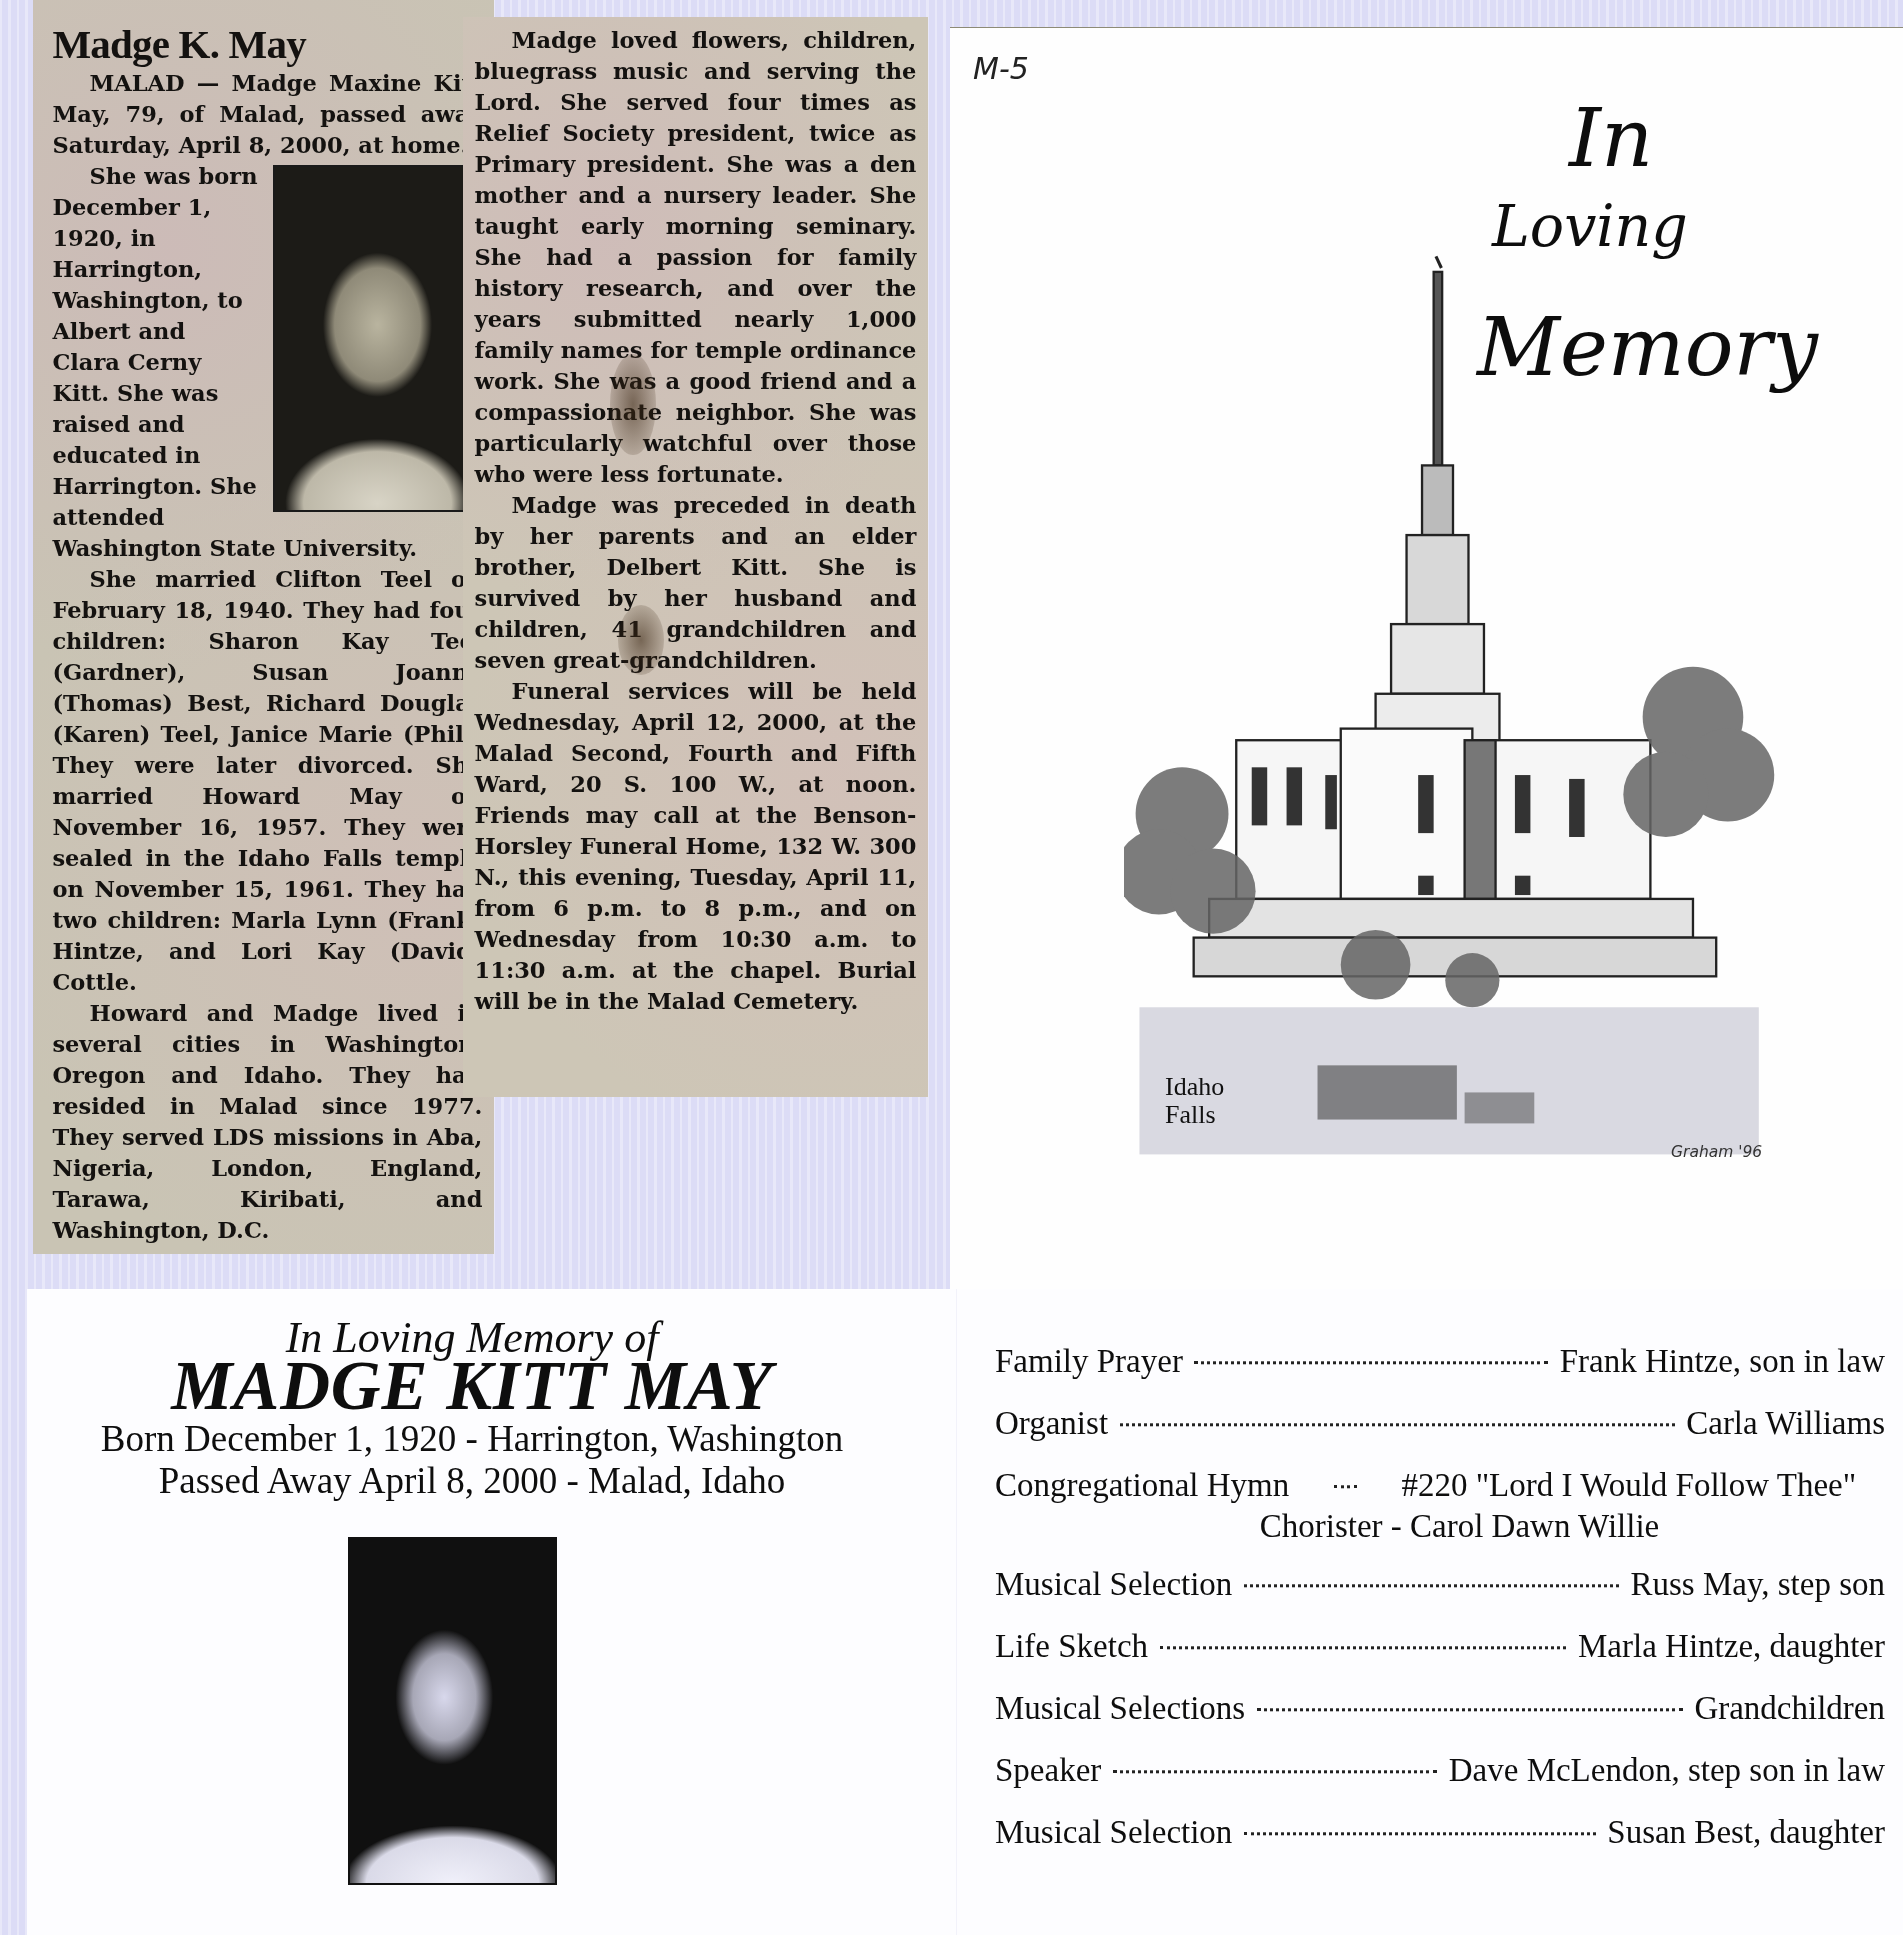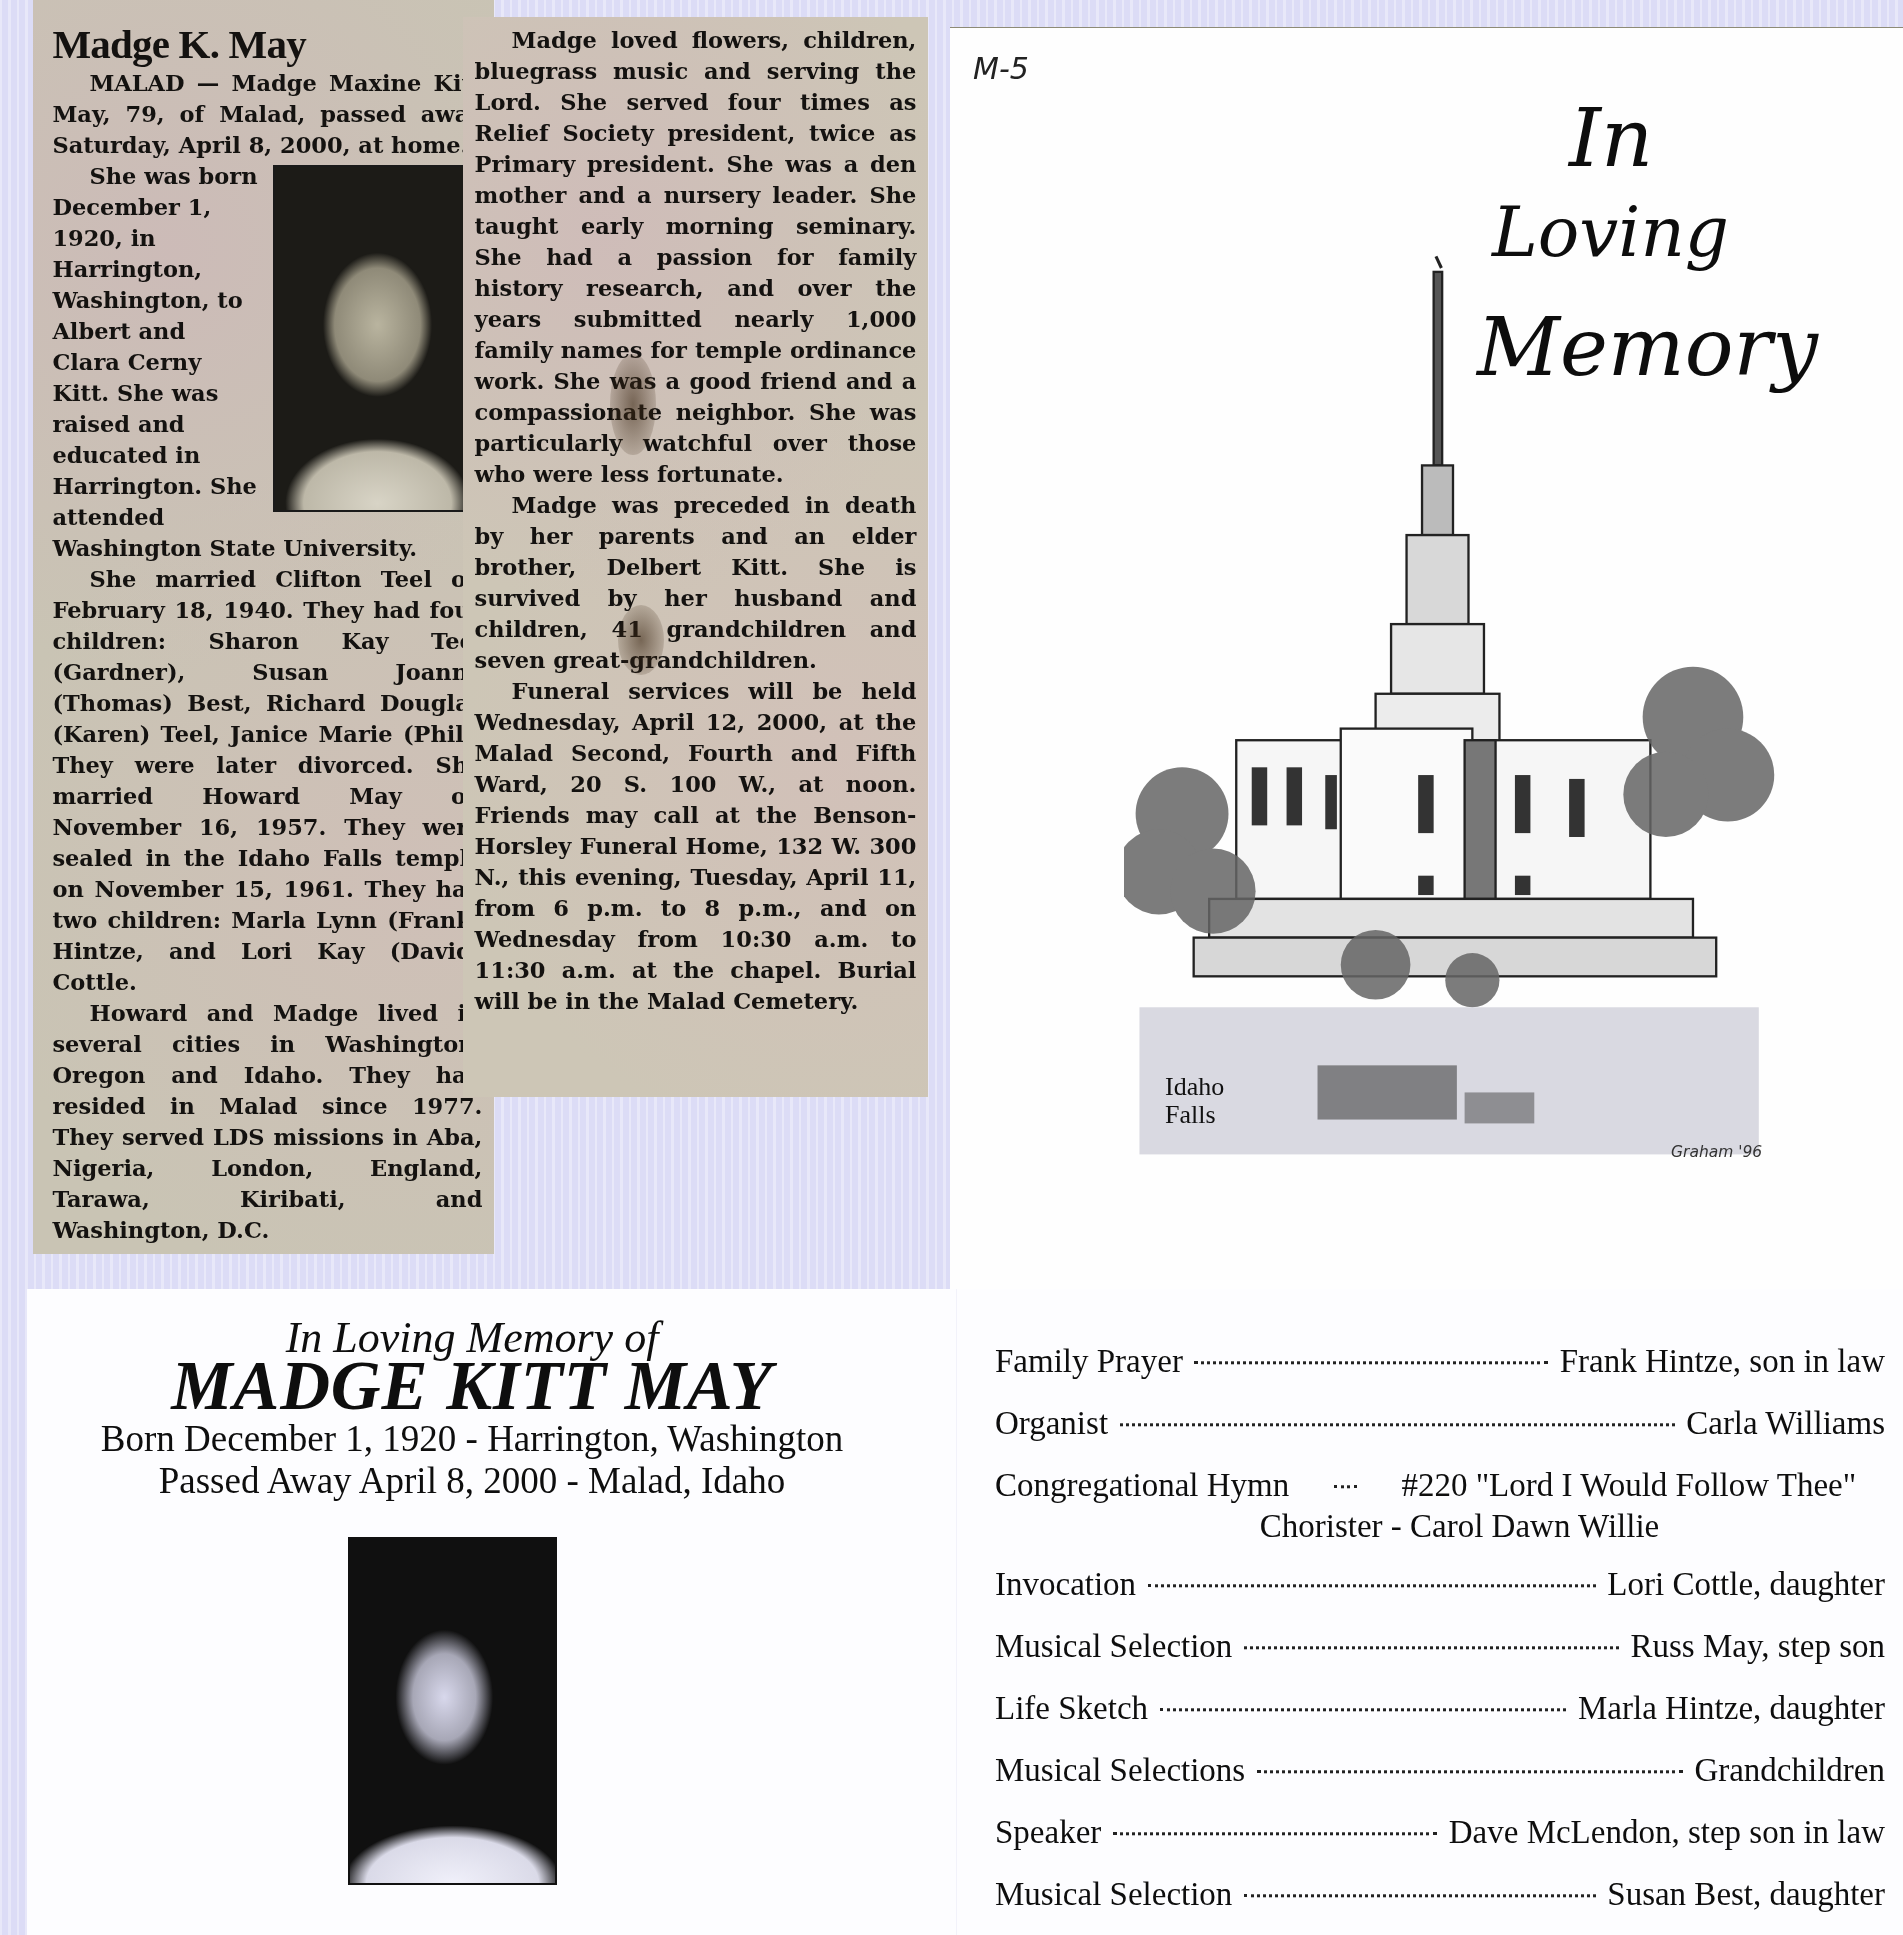--- a/index.html
+++ b/index.html
@@ -35,21 +35,21 @@
       radial-gradient(ellipse 60% 25% at 50% 98%, #d8d4c6 0, #bdb8a8 60%, rgba(0,0,0,0) 75%),
       #1c1b17;
   }
   .stain { width:46px; height:101px; border-radius:50%; background:radial-gradient(ellipse, rgba(60,40,20,0.6), rgba(60,40,20,0)); }
 
   
   .cover { left:950px; top:27px; width:953px; height:1274px; background:#fefefe; border-top:1.5px solid #8d8a76; }
   .mark { left:23px; top:23px; font-family:"DejaVu Sans", sans-serif; font-size:30px; font-style:italic; color:#222; }
   .cover-title { font-family:"DejaVu Serif", serif; font-style:italic; color:#0d0d0d; text-align:center; line-height:1; }
   .ct1 { left:619px; top:70px; font-size:81px; }
-  .ct2 { left:542px; top:170px; font-size:69px; }
+  .ct2 { left:542px; top:170px; font-size:57px; }
   .ct3 { left:527px; top:279px; font-size:81px; }
   .drawing { left:174px; top:205px; width:658px; height:968px; }
   .idaho { left:215px; top:1045px; font-family:Liberation Serif, serif; font-size:26px; line-height:28px; color:#111; }
   .sig { left:721px; top:1115px; font-family:"DejaVu Sans", sans-serif; font-size:15.5px; font-style:italic; color:#333; }
 
   
   .program { left:27px; top:1289px; width:1876px; height:1242px; background:#fdfdff; }
   .program::after { content:""; position:absolute; left:929px; top:0; width:0.8px; height:100%; background:rgba(200,200,230,0.2); }
   .pc { position:absolute; text-align:center; font-family:"Liberation Serif", serif; color:#0e0e0e; }
   .lhead { left:0; width:890px; }
@@ -173,25 +173,20 @@
       <span class="dots"></span>
       <span class="who">Carla Williams</span>
     </div>
     <div class="prow tight">
       <span class="lbl">Congregational Hymn</span>
       <span class="dots" style="flex:0 0 15.5px;"></span>
       <span class="who">#220 "Lord I Would Follow Thee"</span>
     </div>
     <div class="chorister">Chorister  -  Carol Dawn Willie</div>
     <div class="prow">
-      <span class="lbl">Invocation</span>
-      <span class="dots"></span>
-      <span class="who">Lori Cottle, daughter</span>
-    </div>
-    <div class="prow">
       <span class="lbl">Musical Selection</span>
       <span class="dots"></span>
       <span class="who">Russ May, step son</span>
     </div>
     <div class="prow">
       <span class="lbl">Life Sketch</span>
       <span class="dots"></span>
       <span class="who">Marla Hintze, daughter</span>
     </div>
     <div class="prow">

